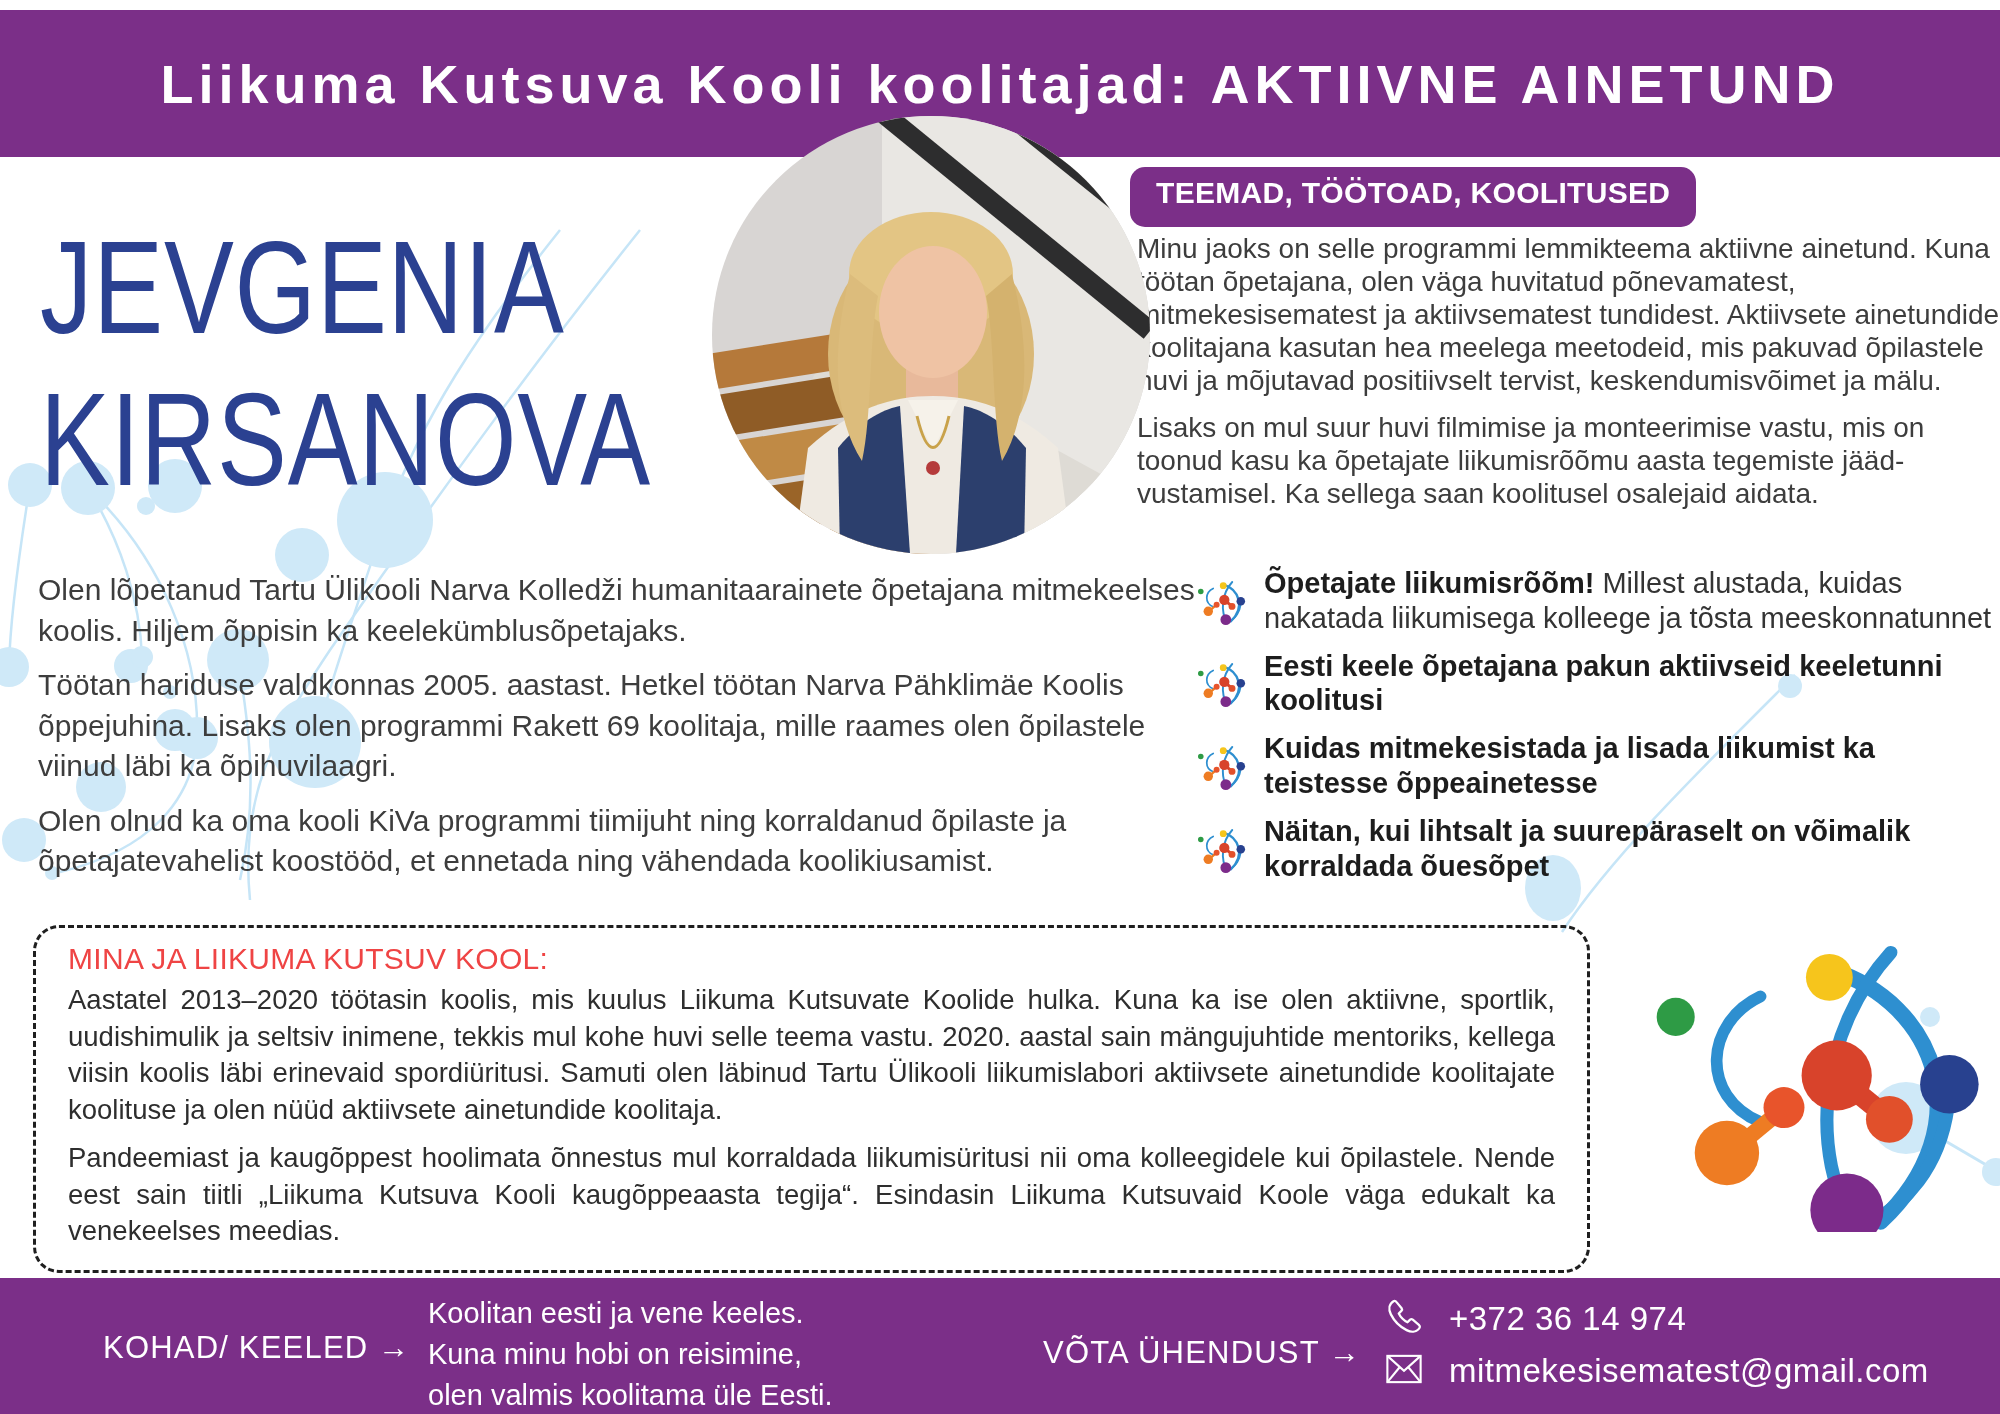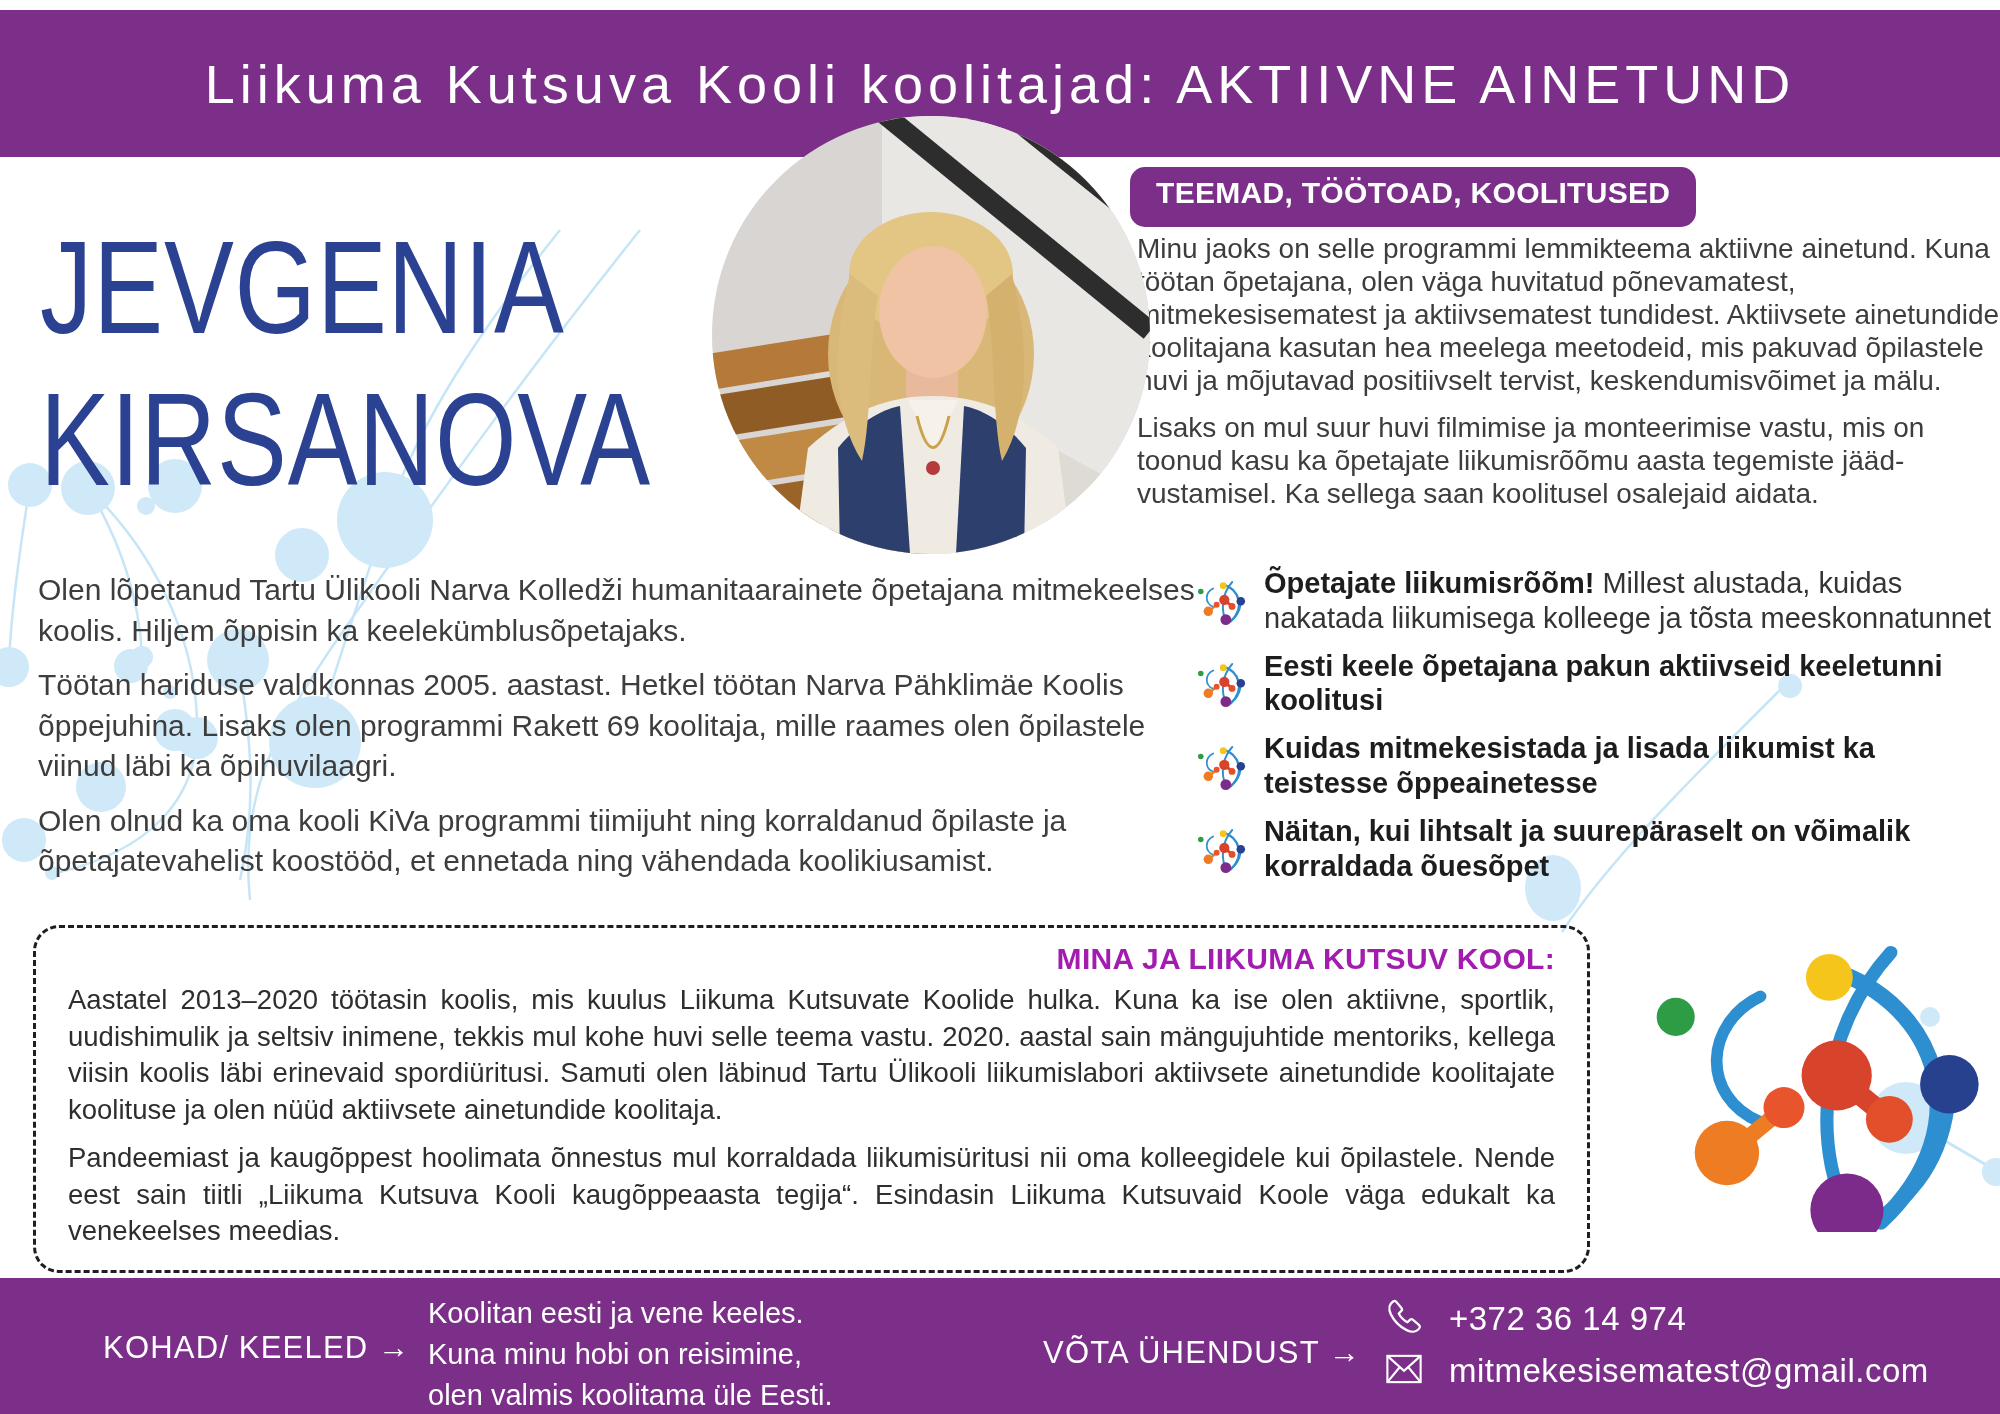--- a/index.html
+++ b/index.html
@@ -6,21 +6,21 @@
   .page{
     position:relative;width:2000px;height:1414px;background:#ffffff;
     overflow:hidden;font-family:"Liberation Sans",sans-serif;
   }
   .bg-deco{position:absolute;left:0;top:0;width:2000px;height:1414px;z-index:0;pointer-events:none;}
   
   .topbar{
     position:absolute;top:10px;left:0;width:2000px;height:147px;background:#7b2f88;z-index:2;
     display:flex;align-items:center;justify-content:center;
   }
-  .topbar-title{color:#fff;font-size:54px;font-weight:400;letter-spacing:5px;white-space:nowrap;}
+  .topbar-title{color:#fff;font-size:54px;font-weight:700;letter-spacing:5px;white-space:nowrap;}
   
   .name{
     position:absolute;left:40px;top:212px;z-index:1;color:#2b4191;
     font-size:131px;line-height:1.16;letter-spacing:1px;font-weight:400;
     transform:scaleX(0.80);transform-origin:left top;white-space:nowrap;
   }
   
   .photo{
     position:absolute;left:712px;top:116px;width:438px;height:438px;border-radius:50%;
     overflow:hidden;z-index:3;
@@ -43,21 +43,21 @@
   .topic-list{position:absolute;left:1194px;top:566px;width:806px;z-index:1;list-style:none;margin:0;padding:0;}
   .topic-item{display:flex;gap:16px;margin-bottom:13px;align-items:center;}
   .bullet-ic{width:54px;height:46px;flex:0 0 auto;margin-top:2px;}
   .topic-text{font-size:29px;line-height:1.2;color:#1d1d1d;font-weight:bold;}
   .topic-text .rest{font-weight:normal;color:#343434;}
   
   .info-box{
     position:absolute;left:33px;top:925px;width:1557px;z-index:1;
     border:3px dashed #1f1f1f;border-radius:26px;padding:14px 32px 12px;box-sizing:border-box;
   }
-  .box-heading{color:#a21caf;font-weight:bold;font-size:30px;letter-spacing:.3px;margin:0 0 6px;text-align:right;}
+  .box-heading{color:#ef4444;font-weight:normal;font-size:30px;letter-spacing:.3px;margin:0 0 6px;}
   .info-box p{margin:0 0 12px;font-size:27.5px;line-height:1.33;text-align:justify;color:#2e2e2e;}
   .info-box p:last-child{margin-bottom:8px;}
   
   .logo{position:absolute;left:1630px;top:932px;width:368px;height:300px;z-index:1;}
   
   .footer{position:absolute;left:0;top:1278px;width:2000px;height:136px;background:#7b2f88;z-index:2;color:#fff;}
   .f-label{position:absolute;font-size:31px;letter-spacing:1.2px;white-space:nowrap;}
   .f-label-loc{left:103px;top:52px;}
   .f-label-contact{left:1043px;top:57px;}
   .f-langs{position:absolute;left:428px;top:15px;font-size:29px;line-height:1.42;}

